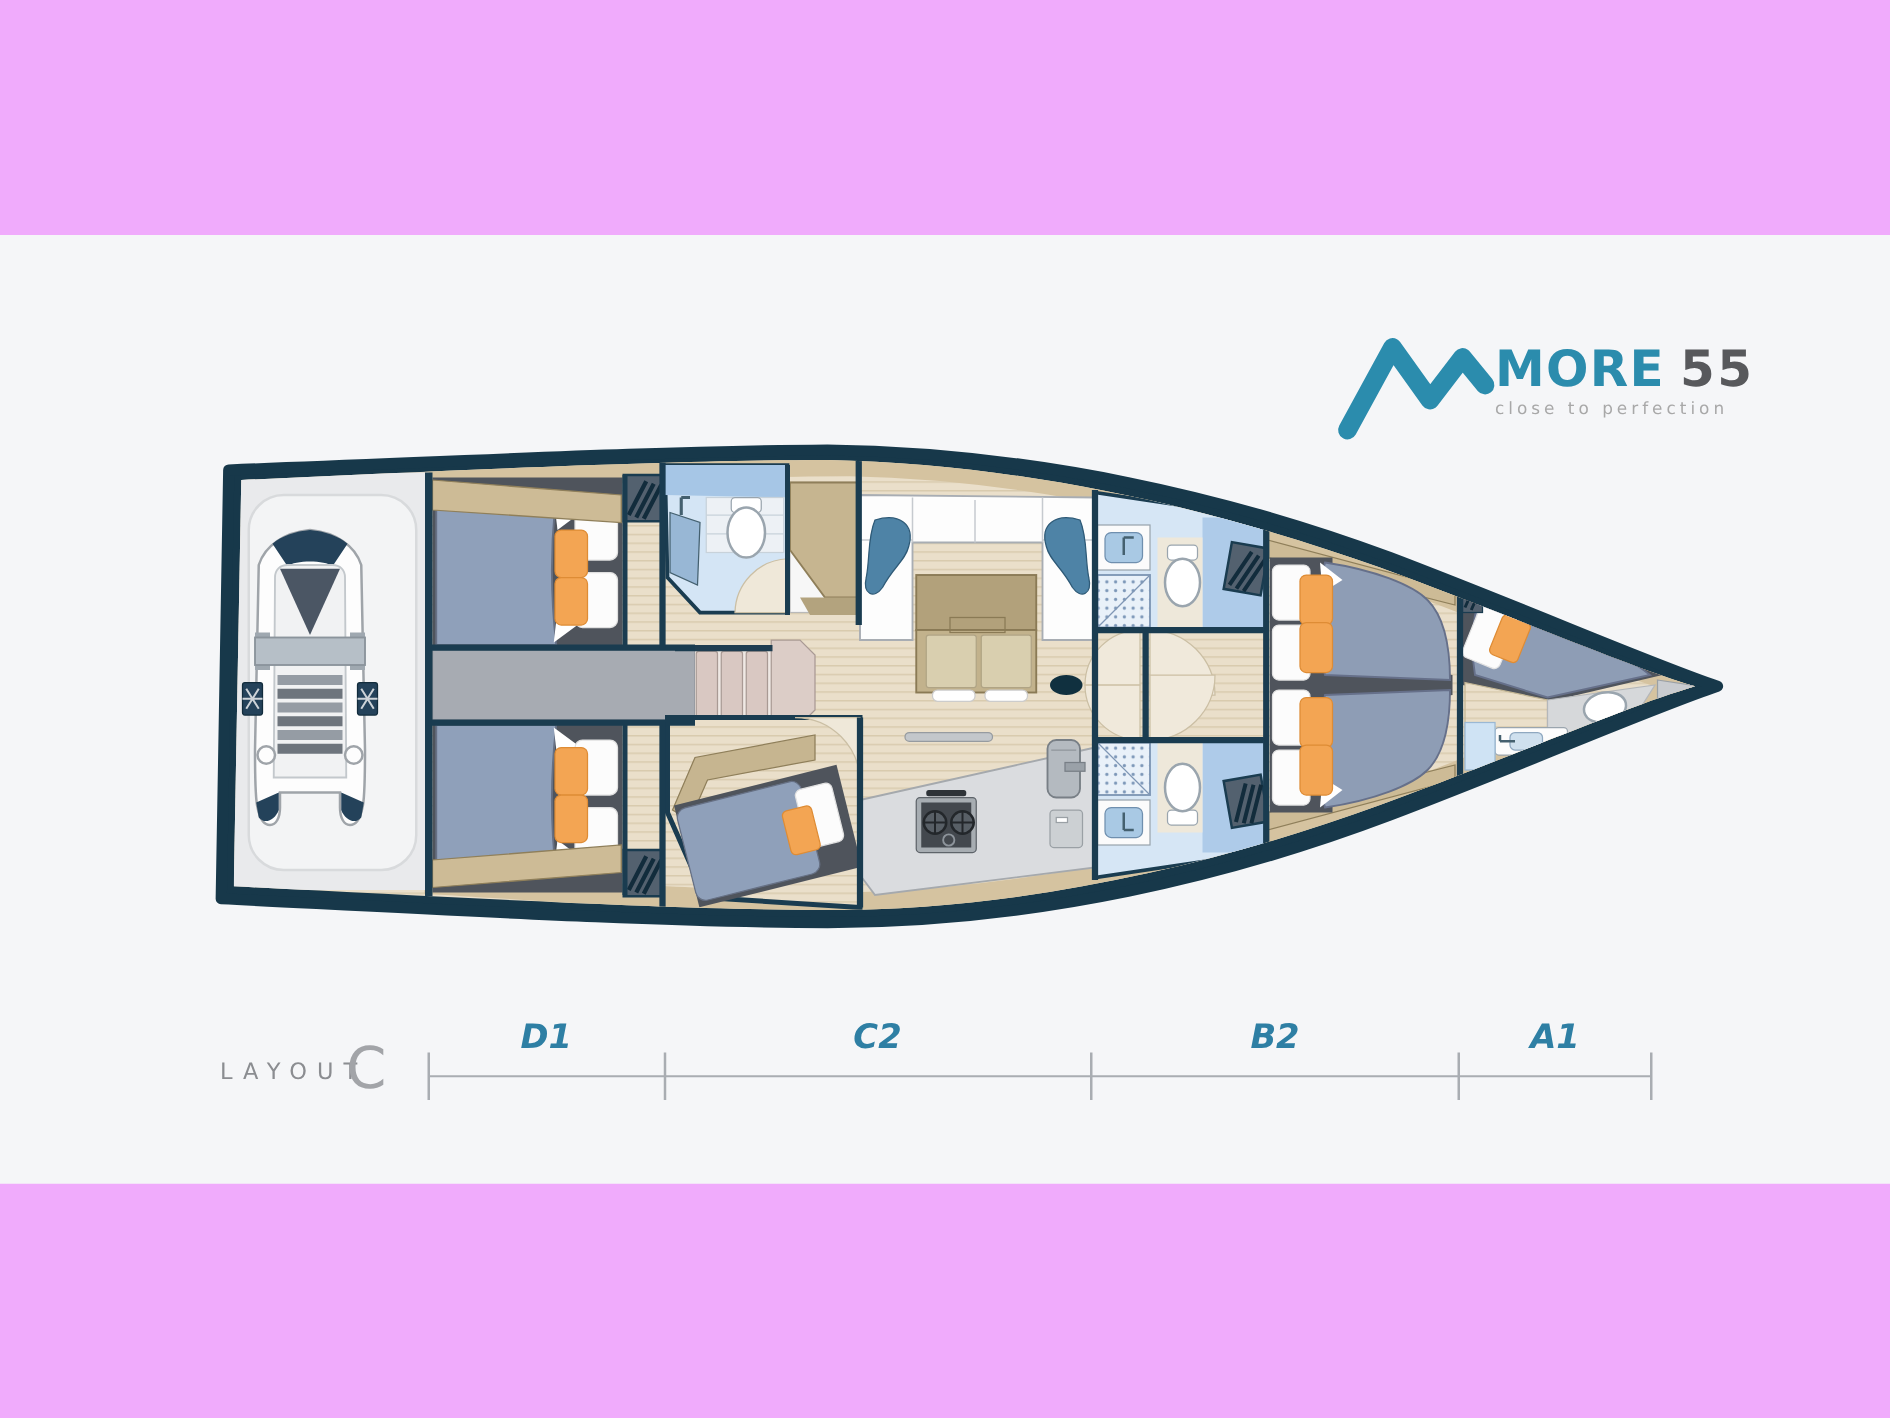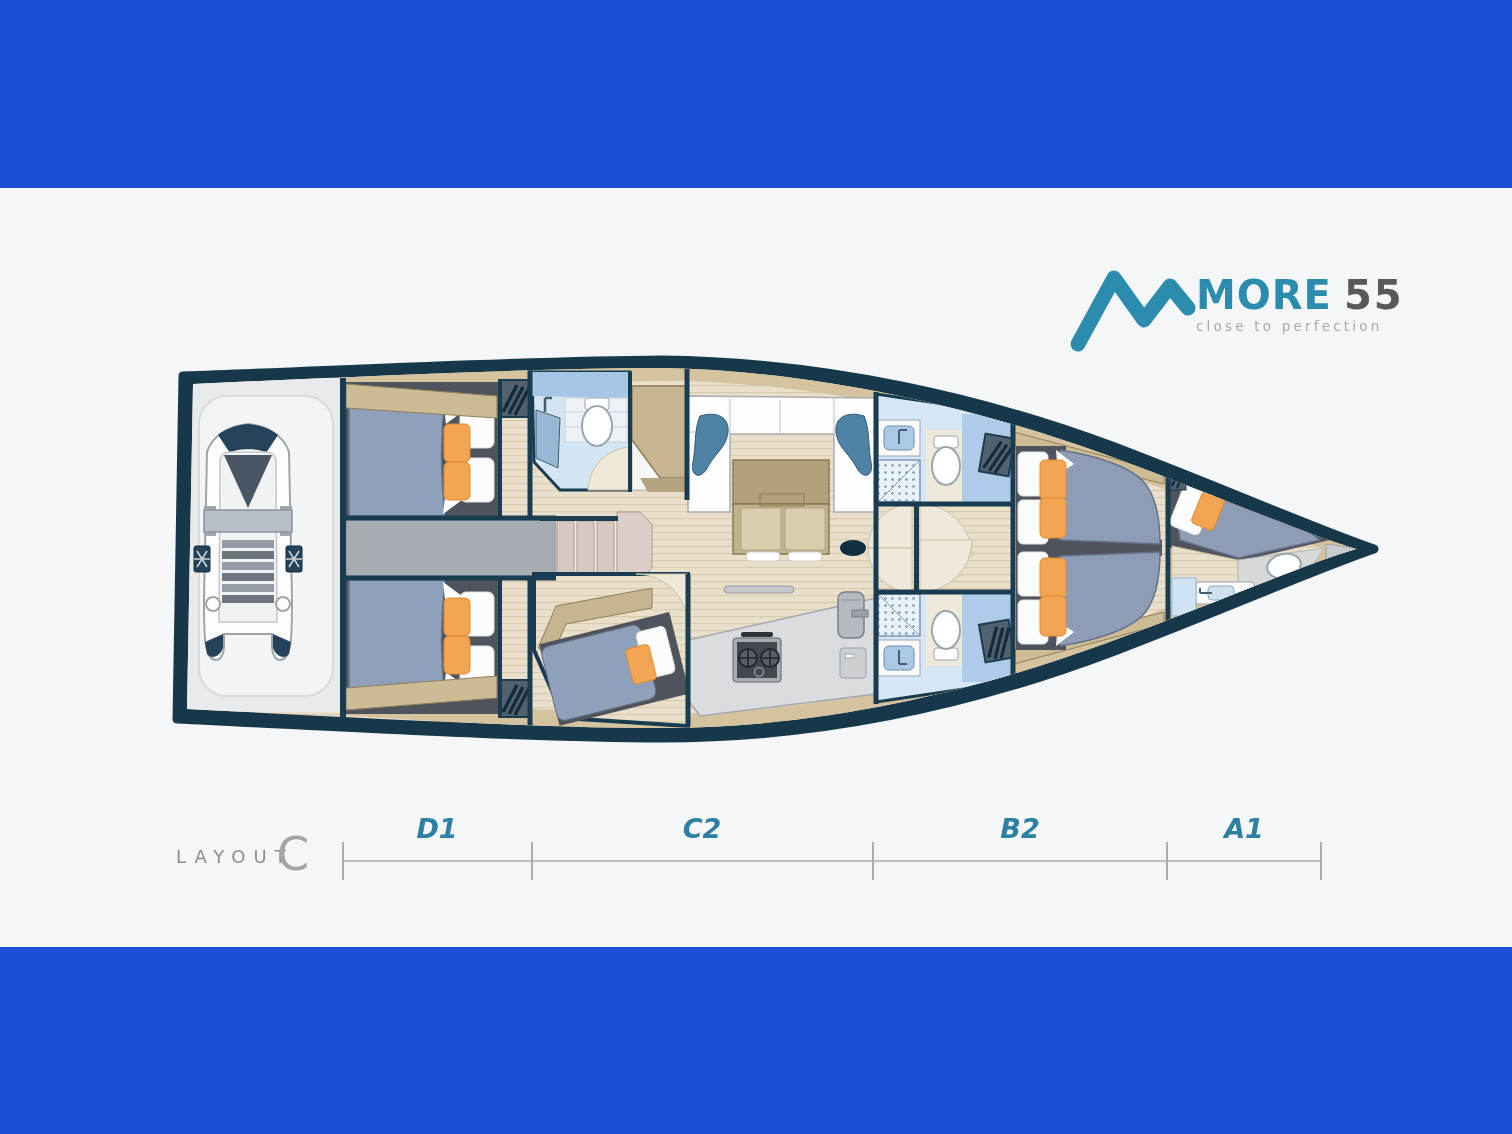--- a/index.html
+++ b/index.html
@@ -1,16 +1,16 @@
 <!DOCTYPE html>
 <html><head>
 <meta charset="utf-8">
 <style>
   html,body{margin:0;padding:0;background:#ffffff;}
-  .stage{position:relative;width:1512px;height:1134px;background:#1d4ed8;overflow:hidden;
+  .stage{position:relative;width:1512px;height:1134px;background:#f0abfc;overflow:hidden;
          font-family:"DejaVu Sans",sans-serif;}
   .plan-svg{position:absolute;left:0;top:0;width:1512px;height:1134px;display:block;}
   text{user-select:none;}
   .brand-text{font-weight:bold;font-size:40px;fill:#2b8cad;letter-spacing:1px;}
   .brand-model{font-weight:bold;font-size:40px;fill:#58595c;letter-spacing:2px;}
   .brand-tagline{font-size:13.5px;fill:#a8a8a8;letter-spacing:3.2px;}
   .layout-word{font-size:18px;fill:#8b8d91;letter-spacing:8px;}
   .layout-letter{font-size:46px;fill:#a2a4a8;}
   .dim-label{font-size:27px;font-style:italic;font-weight:bold;fill:#2e7fa4;text-anchor:middle;}
 </style>

